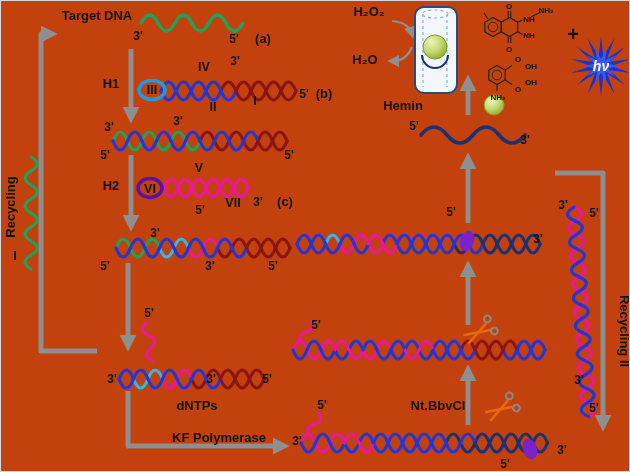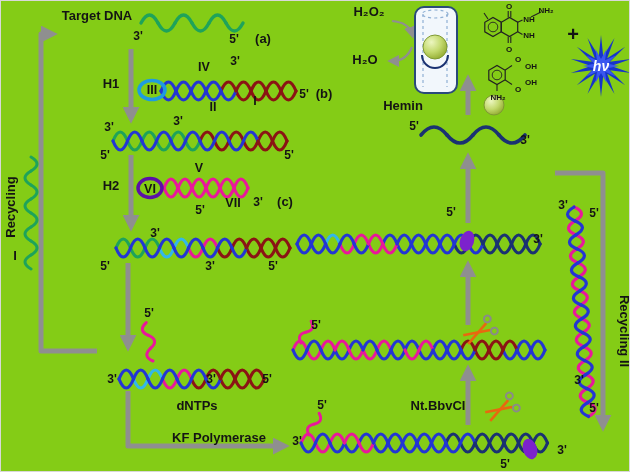--- a/index.html
+++ b/index.html
@@ -1,16 +1,16 @@
 <!DOCTYPE html>
 <html><head>
 <meta charset="utf-8">
 <style>
   html,body{margin:0;padding:0;background:#fff}
-  .canvas{position:relative;width:630px;height:472px;background:#84cc16;overflow:hidden;border:1px solid #d8d8d8;box-sizing:border-box}
+  .canvas{position:relative;width:630px;height:472px;background:#c2410c;overflow:hidden;border:1px solid #d8d8d8;box-sizing:border-box}
   svg{display:block}
   text{font-family:"Liberation Sans",sans-serif;font-weight:bold;fill:#141414;text-anchor:middle}
   .lbl{font-size:13px}
   .prime{font-size:12px}
   .num{font-size:12.5px}
   .mol{font-size:8px}
   .hv{font-size:14px;fill:#ffffff;font-style:italic}
   .plus{font-size:20px}
 </style>
 </head>

